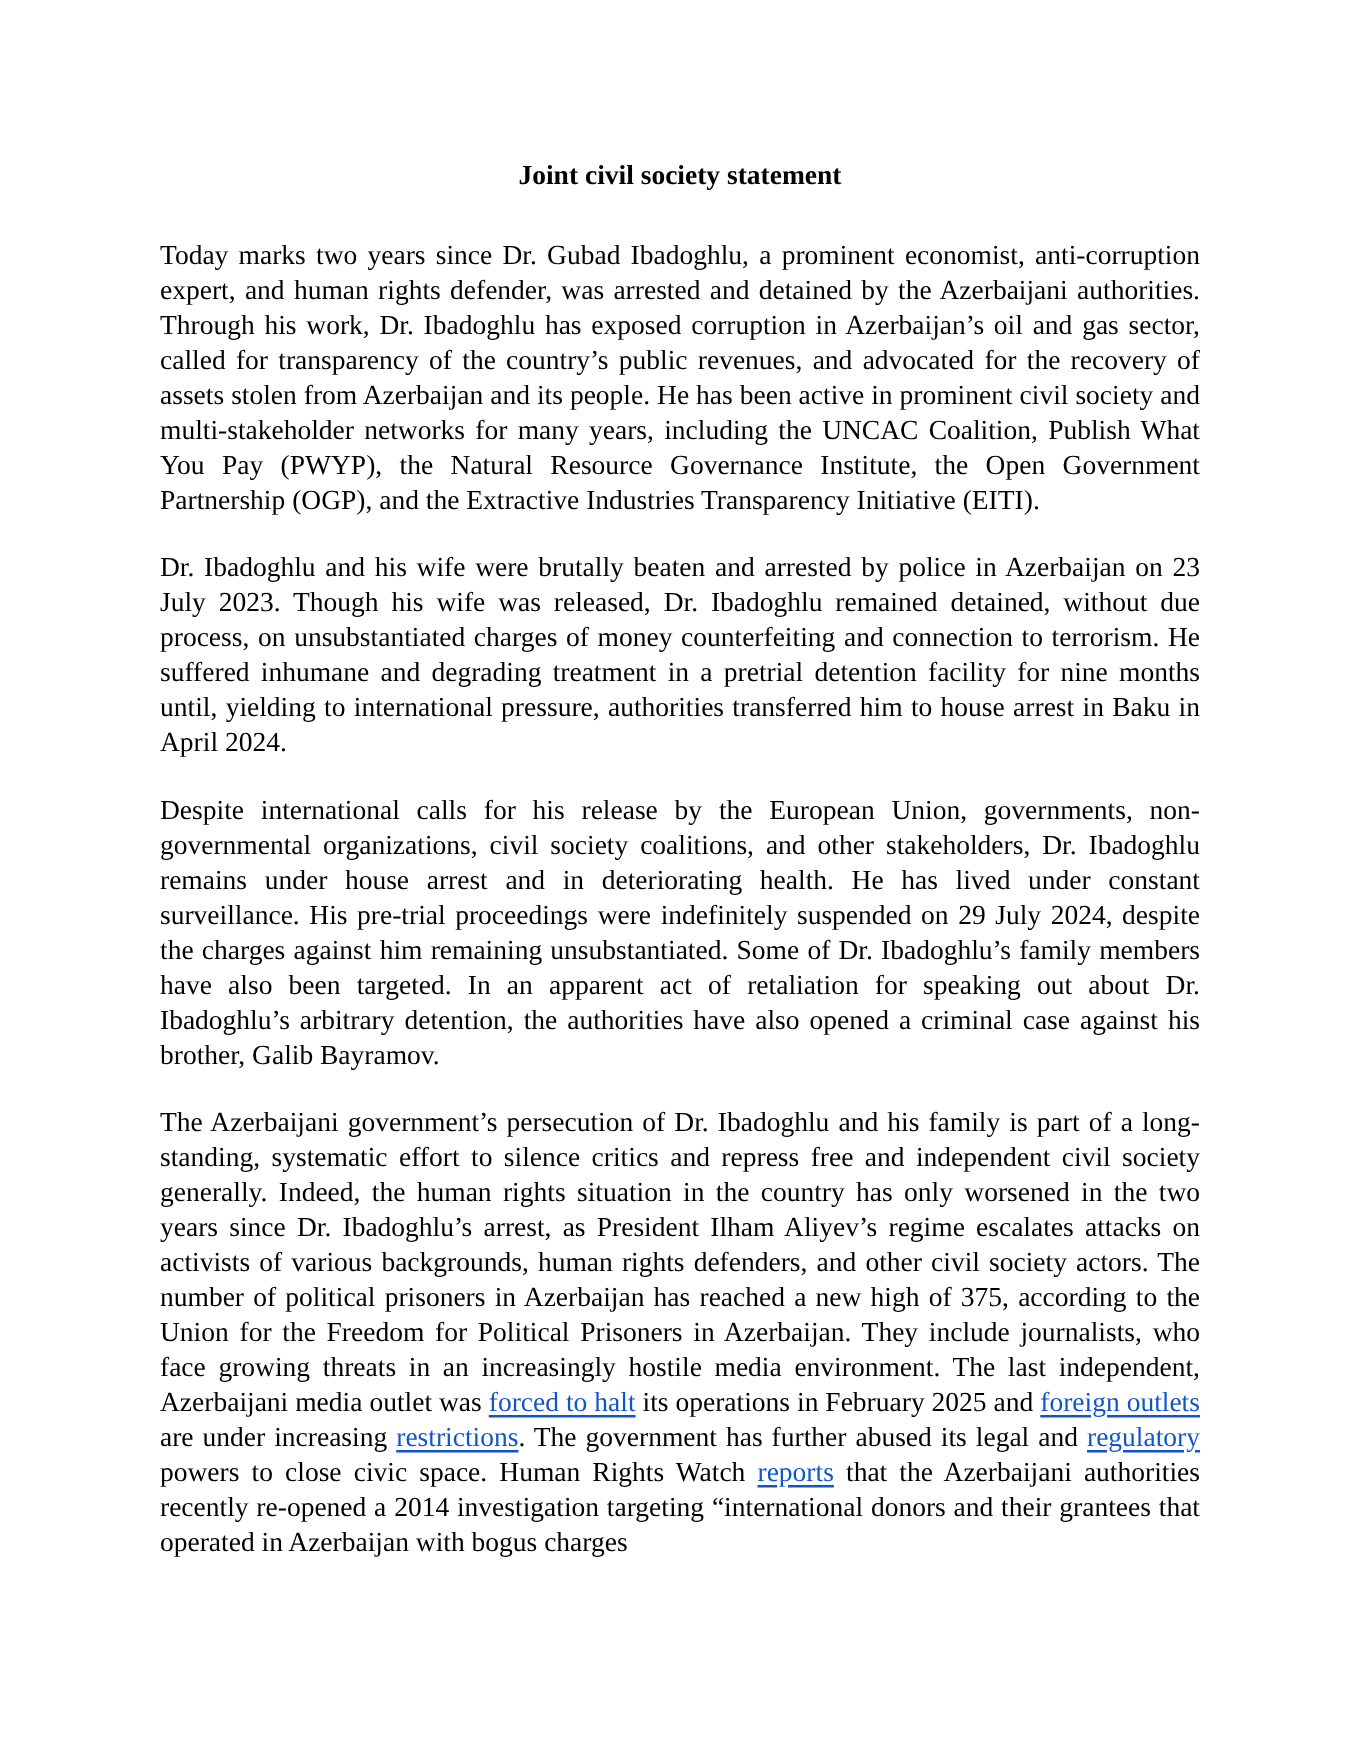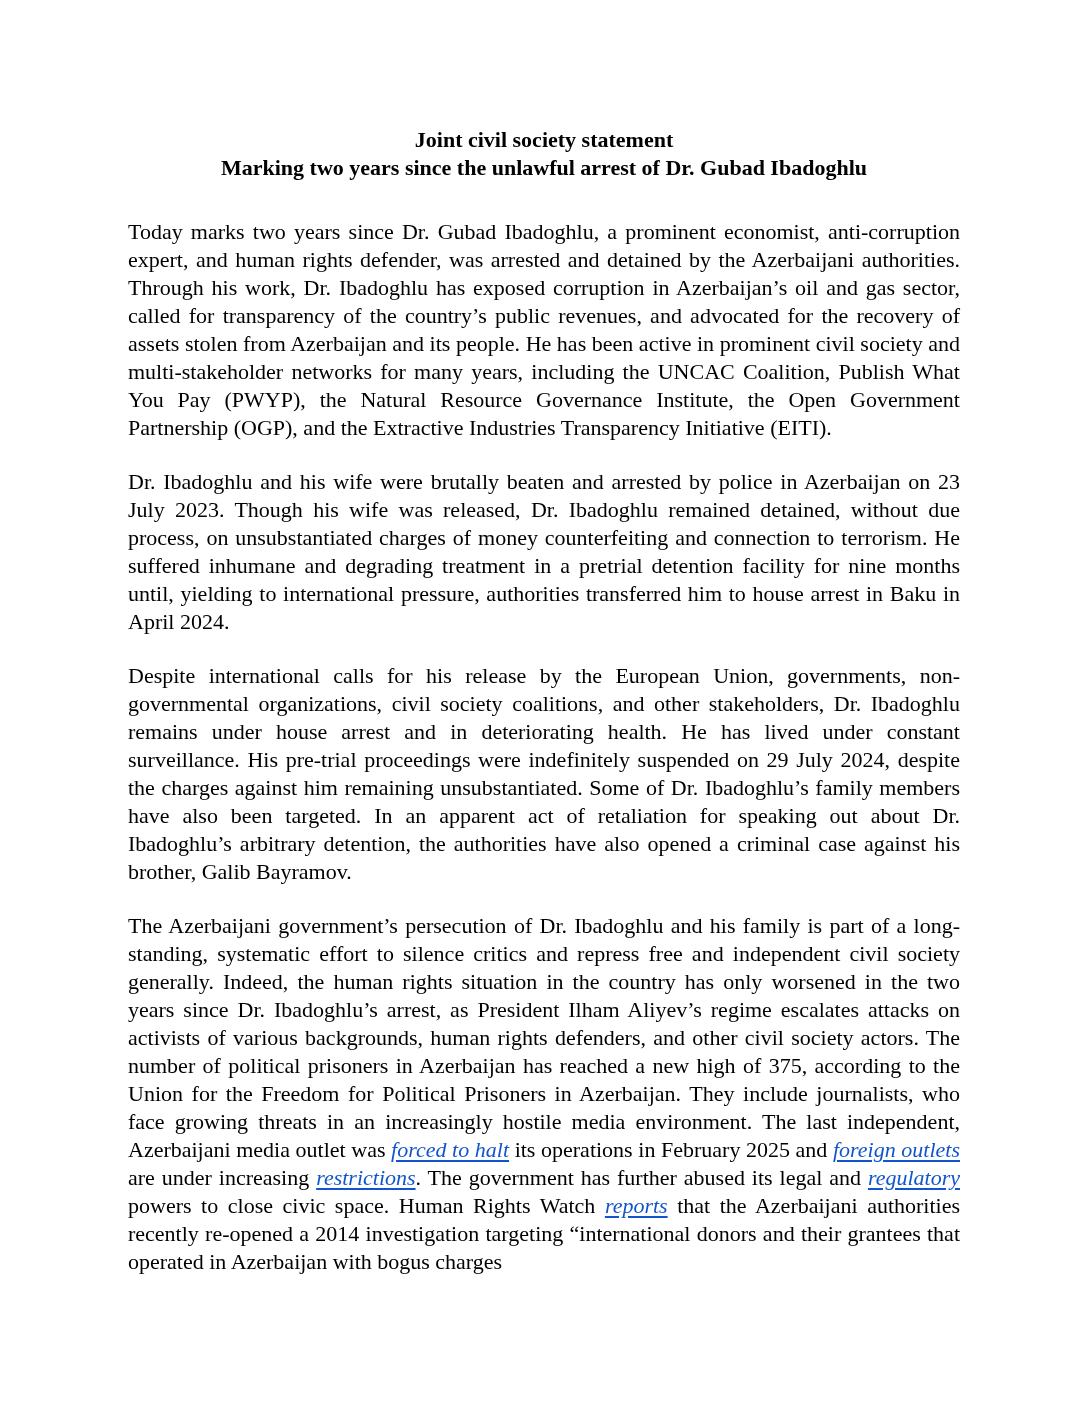--- a/index.html
+++ b/index.html
@@ -36,30 +36,28 @@
     text-align: justify;
   }
   .para:first-child {
     margin-top: 0;
   }
   a.doc-link {
     color: var(--link-color, #1155CC);
     text-decoration: underline;
     text-underline-offset: 3px;
     cursor: pointer;
-    font-style: italic;
   }
 </style>
 </head>
 <body>
 
 <div class="page">
   <div class="doc-title">
     <div class="title-line">Joint civil society statement</div>
-    <div class="title-line">Marking two years since the unlawful arrest of Dr. Gubad Ibadoghlu</div>
   </div>
   <div class="doc-body">
       <p class="para"><span>Today marks two years since Dr. Gubad Ibadoghlu, a prominent economist, anti-corruption expert, and human rights defender, was arrested and detained by the Azerbaijani authorities. Through his work, Dr. Ibadoghlu has exposed corruption in Azerbaijan’s oil and gas sector, called for transparency of the country’s public revenues, and advocated for the recovery of assets stolen from Azerbaijan and its people. He has been active in prominent civil society and multi-stakeholder networks for many years, including the UNCAC Coalition, Publish What You Pay (PWYP), the Natural Resource Governance Institute, the Open Government Partnership (OGP), and the Extractive Industries Transparency Initiative (EITI).</span></p>
       <p class="para"><span>Dr. Ibadoghlu and his wife were brutally beaten and arrested by police in Azerbaijan on 23 July 2023. Though his wife was released, Dr. Ibadoghlu remained detained, without due process, on unsubstantiated charges of money counterfeiting and connection to terrorism. He suffered inhumane and degrading treatment in a pretrial detention facility for nine months until, yielding to international pressure, authorities transferred him to house arrest in Baku in April 2024.</span></p>
       <p class="para"><span>Despite international calls for his release by the European Union, governments, non-governmental organizations, civil society coalitions, and other stakeholders, Dr. Ibadoghlu remains under house arrest and in deteriorating health. He has lived under constant surveillance. His pre-trial proceedings were indefinitely suspended on 29 July 2024, despite the charges against him remaining unsubstantiated. Some of Dr. Ibadoghlu’s family members have also been targeted. In an apparent act of retaliation for speaking out about Dr. Ibadoghlu’s arbitrary detention, the authorities have also opened a criminal case against his brother, Galib Bayramov.</span></p>
       <p class="para"><span>The Azerbaijani government’s persecution of Dr. Ibadoghlu and his family is part of a long-standing, systematic effort to silence critics and repress free and independent civil society generally. Indeed, the human rights situation in the country has only worsened in the two years since Dr. Ibadoghlu’s arrest, as President Ilham Aliyev’s regime escalates attacks on activists of various backgrounds, human rights defenders, and other civil society actors. The number of political prisoners in Azerbaijan has reached a new high of 375, according to the Union for the Freedom for Political Prisoners in Azerbaijan. They include journalists, who face growing threats in an increasingly hostile media environment. The last independent, Azerbaijani media outlet was </span><a class="doc-link" href="#">forced to halt</a><span> its operations in February 2025 and </span><a class="doc-link" href="#">foreign outlets</a><span> are under increasing </span><a class="doc-link" href="#">restrictions</a><span>. The government has further abused its legal and </span><a class="doc-link" href="#">regulatory</a><span> powers to close civic space. Human Rights Watch </span><a class="doc-link" href="#">reports</a><span> that the Azerbaijani authorities recently re-opened a 2014 investigation targeting “international donors and their grantees that operated in Azerbaijan with bogus charges</span></p>
     </div>
 </div>
 
 </body></html>

